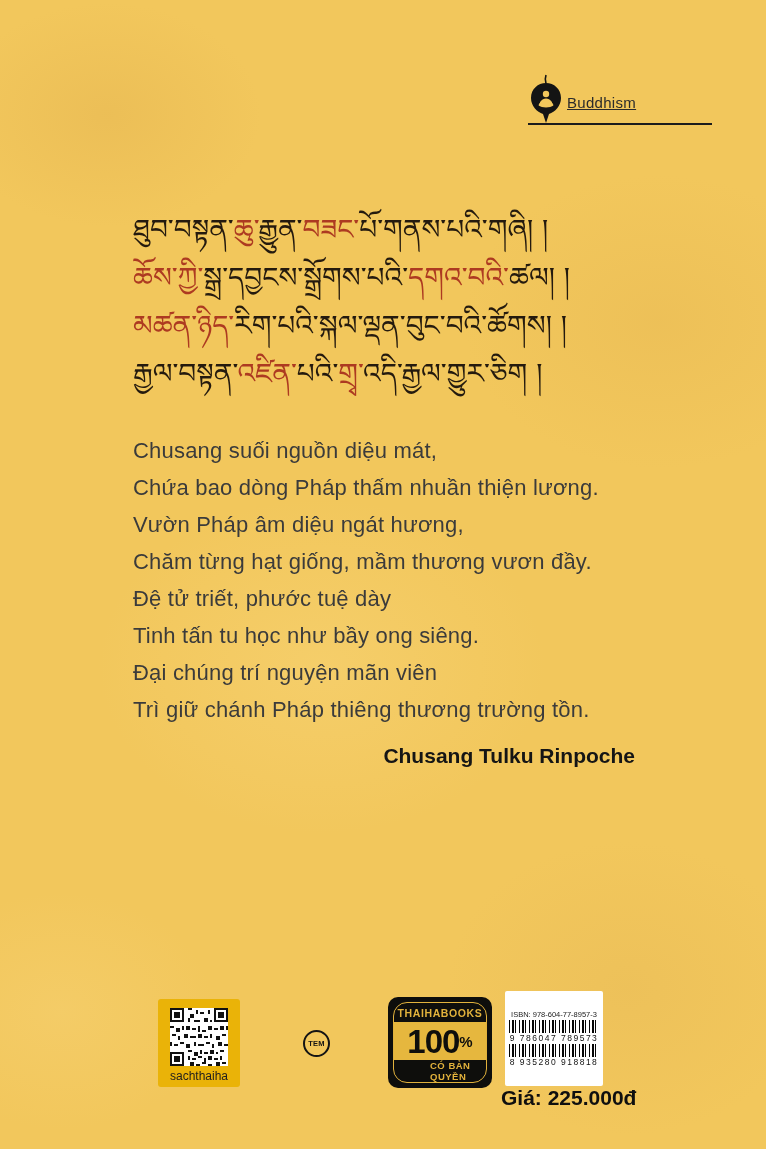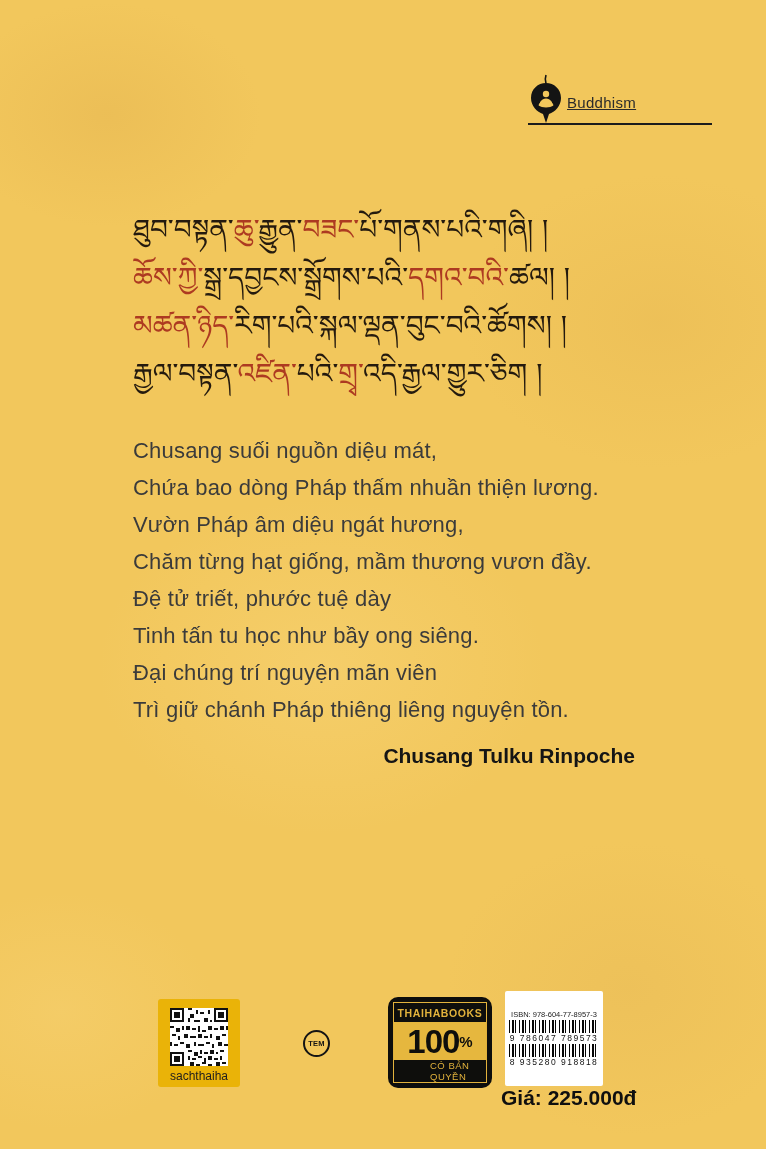--- a/index.html
+++ b/index.html
@@ -36,29 +36,29 @@
   
   .qr-card{position:absolute;left:158px;top:999px;width:82px;height:88px;background:#eab308;
     border-radius:3px;display:flex;flex-direction:column;align-items:center;}
   .qr-card svg{margin-top:9px;}
   .qr-caption{font-size:12px;color:#1e1e1e;margin-top:3px;}
   .tem-stamp{position:absolute;left:303px;top:1030px;width:23px;height:23px;border:2px solid #141414;
     border-radius:50%;display:flex;align-items:center;justify-content:center;}
   .tem-label{font-size:7.5px;font-weight:700;color:#141414;letter-spacing:.2px;}
   .badge{position:absolute;left:388px;top:997px;width:104px;height:91px;background:#0e0e0c;
     border-radius:10px;padding:5px;box-sizing:border-box;}
-  .badge-inner{width:100%;height:100%;border:1.5px solid #e2b23c;border-radius:0;box-sizing:border-box;
+  .badge-inner{width:100%;height:100%;border:1.5px solid #e2b23c;border-radius:14px;box-sizing:border-box;
     display:flex;flex-direction:column;overflow:hidden;}
   .badge-brand{flex:0 0 19px;display:flex;align-items:center;justify-content:center;
     color:#e2b23c;font-size:10.5px;font-weight:800;letter-spacing:.6px;}
   .badge-mid{flex:1 1 auto;background:#e6b73e;display:flex;align-items:center;justify-content:center;}
   .badge-percent{font-size:33px;font-weight:800;color:#0e0e0c;line-height:1;letter-spacing:-1px;}
   .badge-percent-sign{font-size:15px;font-weight:800;color:#0e0e0c;vertical-align:2px;letter-spacing:0;}
   .badge-tagline{flex:0 0 21px;display:flex;align-items:center;justify-content:center;
-    color:#e2b23c;font-size:9.5px;font-weight:400;letter-spacing:.5px;margin-left:36px;}
+    color:#e2b23c;font-size:9.5px;font-weight:700;letter-spacing:.5px;margin-left:36px;}
   .barcode-card{position:absolute;left:505px;top:991px;width:98px;height:95px;background:#fff;
     border-radius:2px;display:flex;flex-direction:column;align-items:center;box-sizing:border-box;padding:19px 4px;}
   .isbn-label{font-size:7.5px;color:#222;white-space:nowrap;}
   .bars{width:90px;height:22px;margin-top:1px;
     background:repeating-linear-gradient(90deg,#050505 0 1px,#fff 1px 3px,#050505 3px 5px,#fff 5px 6px,#050505 6px 7px,#fff 7px 10px);}
   .ean-digits{font-size:8.5px;color:#111;letter-spacing:1.5px;white-space:nowrap;line-height:10px;}
   .price{position:absolute;left:501px;top:1086px;font-size:21px;font-weight:600;color:#0f0f0f;}
 </style>
 </head>
 <body>
@@ -86,21 +86,21 @@
   </div>
 
   <div class="poem">
     <div>Chusang suối nguồn diệu mát,</div>
     <div>Chứa bao dòng Pháp thấm nhuần thiện lương.</div>
     <div>Vườn Pháp âm diệu ngát hương,</div>
     <div>Chăm từng hạt giống, mầm thương vươn đầy.</div>
     <div>Đệ tử triết, phước tuệ dày</div>
     <div>Tinh tấn tu học như bầy ong siêng.</div>
     <div>Đại chúng trí nguyện mãn viên</div>
-    <div>Trì giữ chánh Pháp thiêng liêng nguyện tồn.</div>
+    <div>Trì giữ chánh Pháp thiêng thương trường tồn.</div>
   </div>
 
   <div class="author">Chusang Tulku Rinpoche</div>
 
   <div class="qr-card">
     <svg width="58" height="58" viewBox="0 0 29 29">
       <rect width="29" height="29" fill="#fff"></rect>
       <path fill="#111" d="M0 0h7v7H0z M22 0h7v7h-7z M0 22h7v7H0z"></path>
       <path fill="#fff" d="M1 1h5v5H1z M23 1h5v5h-5z M1 23h5v5H1z"></path>
       <path fill="#111" d="M2 2h3v3H2z M24 2h3v3h-3z M2 24h3v3H2z"></path>

